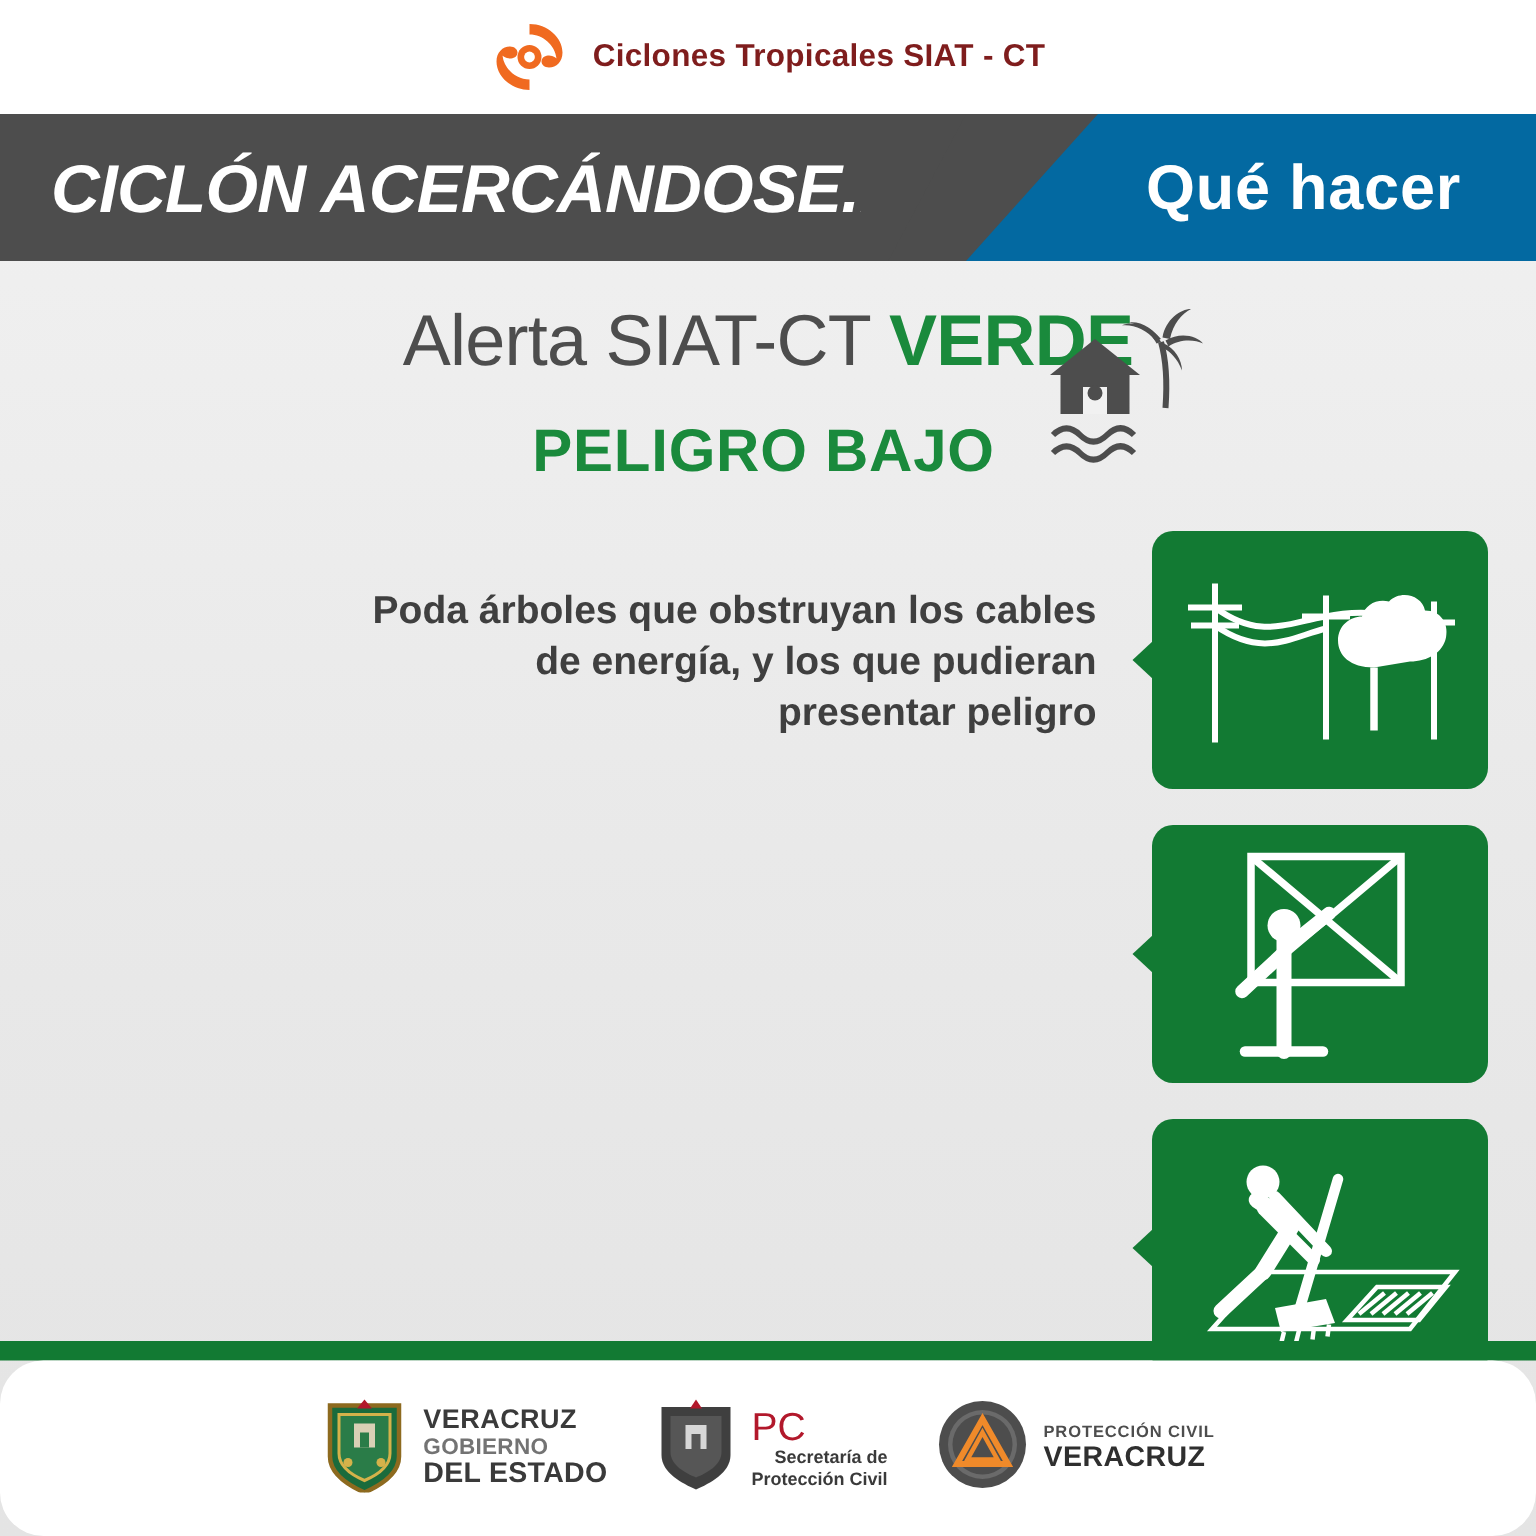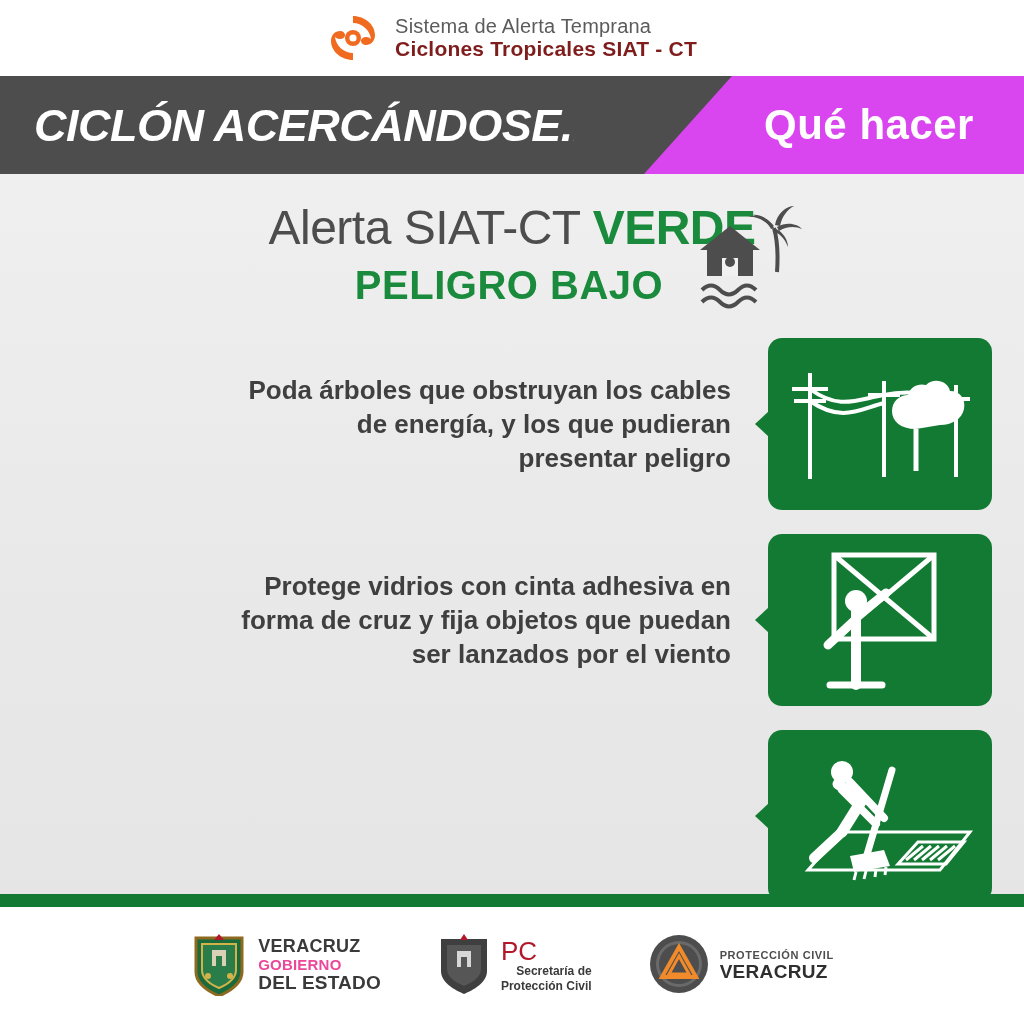--- a/index.html
+++ b/index.html
@@ -64,21 +64,21 @@
     font-size: 45px;
     font-weight: bold;
     font-style: italic;
     letter-spacing: -0.5px;
     line-height: 1;
   }
   .banner-right {
     position: absolute;
     top: 0; right: 0; bottom: 0;
     width: 380px;
-    background: #d946ef;
+    background: #0369a1;
     display: flex;
     align-items: center;
     justify-content: center;
     clip-path: polygon(88px 0, 100% 0, 100% 100%, 0 100%);
     z-index: 1;
   }
   .banner-right-inner {
     padding-left: 70px;
   }
   .banner-action {
@@ -108,21 +108,21 @@
     font-size: 48px;
     color: #4d4d4d;
     font-weight: 400;
     letter-spacing: -0.5px;
   }
   .alert-line1 .verde {
     color: #1a8a3c;
     font-weight: bold;
   }
   .alert-line2 {
-    margin-top: 8px;
+    margin-top: 24px;
     font-size: 40px;
     color: #1a8a3c;
     font-weight: bold;
     letter-spacing: .5px;
     padding-right: 6px;
   }
   .hut-icon {
     position: absolute;
     right: 222px;
     top: -6px;
@@ -182,31 +182,32 @@
     background: #127a33;
   }
   .footer {
     position: absolute;
     left: 0; right: 0; bottom: 0;
     height: 117px;
     background: #ffffff;
     display: flex;
     align-items: center;
     justify-content: center;
-    gap: 56px;
+    gap: 32px;
+    border-radius: 29px;
   }
   .logo {
     display: flex;
     align-items: center;
     gap: 10px;
   }
   .logo .seal { flex: 0 0 auto; }
   .logo-text { line-height: 1.1; }
   .lt-a { font-size: 18px; font-weight: bold; color: #3a3a3a; letter-spacing: .3px;}
-  .lt-b { font-size: 15px; font-weight: bold; color: #ec4899; letter-spacing: .2px;}
+  .lt-b { font-size: 15px; font-weight: bold; color: #737373; letter-spacing: .2px;}
   .lt-c { font-size: 19px; font-weight: bold; color: #3a3a3a; letter-spacing: .2px;}
   .pc-text .pc-big { font-size: 26px; font-weight: normal; color: #b2182b; line-height: 1; }
   .pc-text .pc-small { font-size: 12px; font-weight: bold; color: #3a3a3a; line-height: 1.2; text-align: right; }
   .pcv-text .pcv-small { font-size: 11px; font-weight: bold; color: #4d4d4d; letter-spacing: .6px;}
   .pcv-text .pcv-big { font-size: 19px; font-weight: bold; color: #2f2f2f; letter-spacing: .3px;}
 </style>
 </head>
 <body>
 
 <div class="poster">
@@ -214,21 +215,20 @@
   <div class="topbar">
     <span class="cyclone-mark">
       <svg width="52" height="52" viewBox="0 0 52 52">
         <path d="M26 4c12 0 22 9 22 19 0 6-4 10-9 10-3 0-5-2-5-4 0-3 3-4 5-4 3 0 5 2 5 2-1-9-9-16-18-16z" fill="#f06a20"></path>
         <path d="M26 48C14 48 4 39 4 29c0-6 4-10 9-10 3 0 5 2 5 4 0 3-3 4-5 4-3 0-5-2-5-2 1 9 9 16 18 16z" fill="#f06a20"></path>
         <circle cx="26" cy="26" r="8" fill="#f06a20"></circle>
         <circle cx="26" cy="26" r="3.6" fill="#ffffff"></circle>
       </svg>
     </span>
     <div class="brand-text">
-      <div class="brand-line1">Sistema de Alerta Temprana</div>
       <div class="brand-line2">Ciclones Tropicales SIAT - CT</div>
     </div>
   </div>
 
   <div class="banner">
     <div class="banner-left">
       <div class="banner-title">CICLÓN ACERCÁNDOSE...</div>
     </div>
     <div class="banner-notch"></div>
     <div class="banner-right">
@@ -291,21 +291,20 @@
             </g>
 
             <path d="M136 112 L136 70" stroke="#ffffff" stroke-width="5" fill="none"></path>
             <path d="M136 70c-16 0-24-8-24-18 0-10 8-16 16-16 2-8 10-12 18-10 8-8 22-4 24 6 10 0 16 8 14 18-2 10-12 16-24 16z" fill="#ffffff"></path>
           </svg>
         </span>
       </div>
     </div>
 
     <div class="row">
-      <div class="row-text">Protege vidrios con cinta adhesiva en forma de cruz y fija objetos que puedan ser lanzados por el viento</div>
       <div class="arrow"></div>
       <div class="icon-card tall">
         <span>
           <svg width="180" height="150" viewBox="0 0 180 150">
             <g stroke="#ffffff" stroke-width="5" fill="none">
               <rect x="44" y="10" width="100" height="84"></rect>
               <path d="M44 10 L144 94"></path>
               <path d="M144 10 L44 94"></path>
             </g>
 

